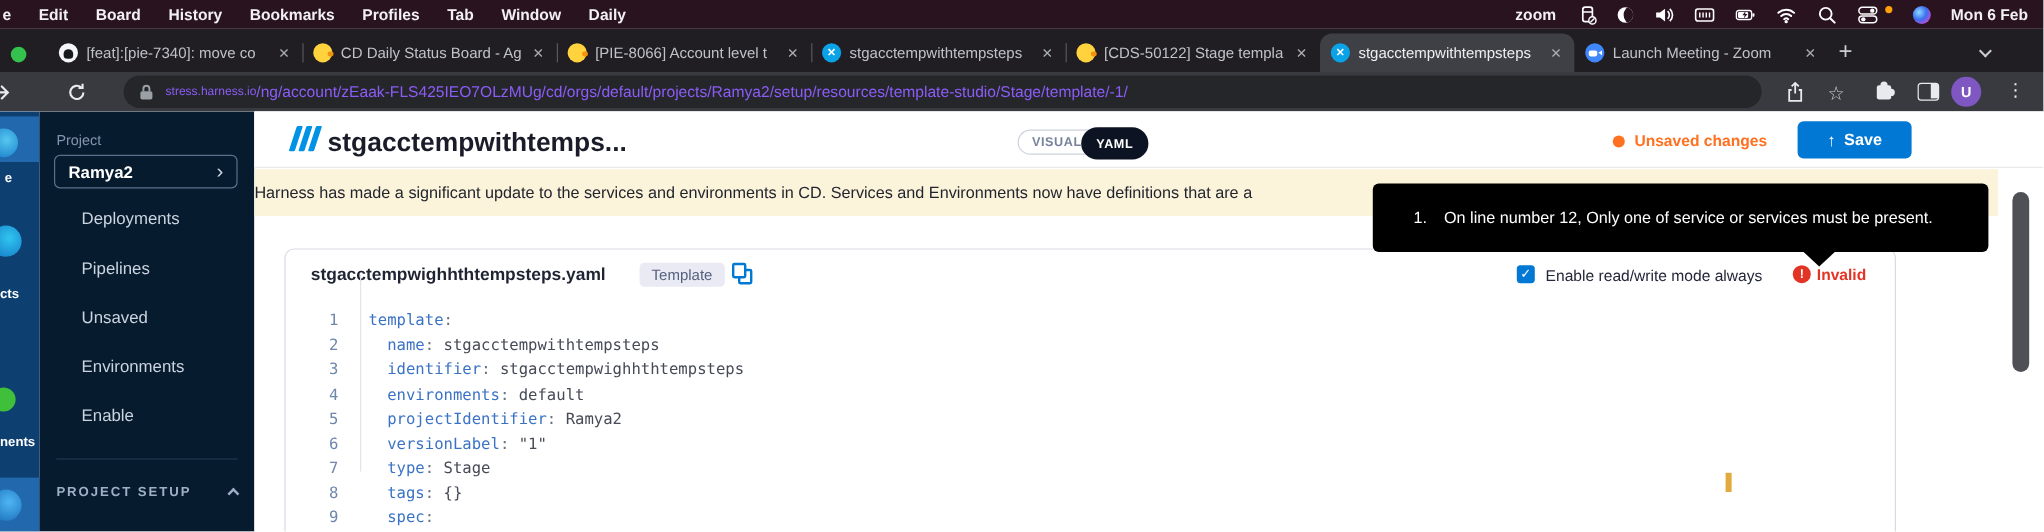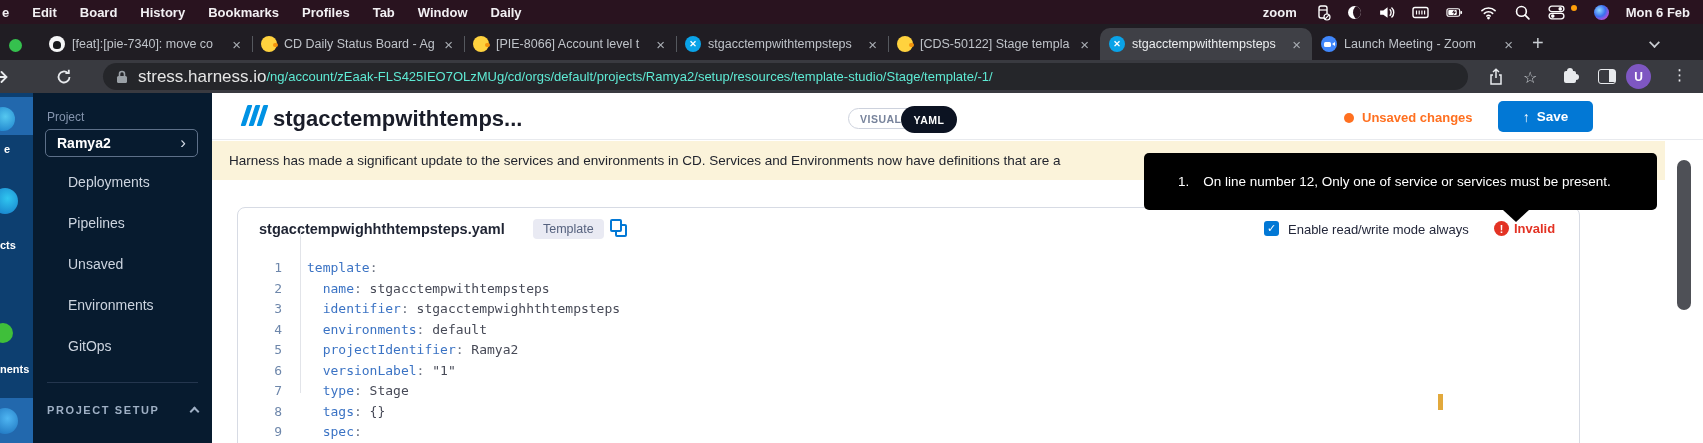--- a/index.html
+++ b/index.html
@@ -46,22 +46,22 @@
 
   
   .toolbar { position:absolute; left:0; top:60px; width:1703px; height:33px; background:#393a40; }
   .tb-ico { position:absolute; top:8px; width:18px; height:18px; }
   .tb-ico svg { width:18px; height:18px; }
   .fwd { left:-8px; }
   .reload { left:55px; }
   .urlpill { position:absolute; left:103px; top:3px; width:1365px; height:27px; background:#25262a;
              border-radius:14px; display:flex; align-items:center; padding:0 13px; overflow:hidden; }
   .lock { width:12px; height:14px; margin-right:10px; flex:0 0 auto; }
-  .url-domain { color:#e5e5e5; font-size:17px; white-space:nowrap; }
-  .url-path { color:#5eead4; font-size:13px; white-space:nowrap; }
+  .url-domain { color:#8b5cf6; font-size:10px; white-space:nowrap; }
+  .url-path { color:#8b5cf6; font-size:13px; white-space:nowrap; }
   .share { left:1487px; } .star { left:1523px; font-size:16px; color:#c9cdd2; }
   .puzzle { position:absolute; left:1564px; top:11px; width:12px; height:12px; background:#e8eaed; border-radius:2px; }
   .puzzle::before { content:""; position:absolute; left:3px; top:-3px; width:6px; height:6px; border-radius:50%; background:#e8eaed; }
   .puzzle::after { content:""; position:absolute; right:-3px; top:3px; width:6px; height:6px; border-radius:50%; background:#e8eaed; }
   .panel-ico { position:absolute; left:1598px; top:9px; width:18px; height:15px; border:1.5px solid #e8eaed; border-radius:3px; }
   .panel-ico::after { content:""; position:absolute; right:0; top:0; width:6px; height:12px; background:#e8eaed; }
   .avatar { position:absolute; left:1626px; top:4px; width:25px; height:25px; border-radius:50%; background:#7e57c2;
             color:#fff; font-size:12px; font-weight:700; display:flex; align-items:center; justify-content:center; }
   .kebab { position:absolute; left:1672px; top:6px; color:#e8eaed; font-size:15px; }
 
@@ -108,21 +108,21 @@
               color:#fff; font-size:10.5px; font-weight:700; letter-spacing:.5px;
               display:flex; align-items:center; justify-content:center; }
   .unsaved { position:absolute; left:1132px; top:17px; display:flex; align-items:center; gap:8px;
              color:#ff7020; font-size:13px; font-weight:700; }
   .unsaved-dot { width:10px; height:10px; border-radius:50%; background:#ff7020; }
   .save-btn { position:absolute; left:1286px; top:8px; width:95px; height:31px; background:#0278d5; border-radius:5px;
               color:#fff; font-size:13.5px; font-weight:700; display:flex; align-items:center; justify-content:center; gap:7px; }
   .save-arrow { font-size:14px; font-weight:400; }
 
   .banner { position:absolute; left:0; top:48px; width:1453px; height:39px; background:#fbf3da;
-            display:flex; align-items:center; padding-left:17px; overflow:hidden; }
+            display:flex; align-items:center; overflow:hidden; }
   .banner-text { font-size:13.5px; color:#22252e; white-space:nowrap; }
 
   .card { position:absolute; left:25px; top:114px; width:1343px; height:250px; background:#fff;
           border:1px solid #d7dbe4; border-radius:8px; }
   .cardhead { position:absolute; left:0; top:0; width:100%; height:44px; }
   .filename { position:absolute; left:21px; top:13px; font-size:14.5px; font-weight:700; color:#1f2433; }
   .badge { position:absolute; left:295px; top:11px; background:#e9eaf3; border-radius:4px; padding:3px 10px;
            font-size:12.5px; color:#55617e; }
   .copy-icon { position:absolute; left:372px; top:11px; width:17px; height:18px; }
   .copy-back { position:absolute; right:0; bottom:0; width:12px; height:13px; border:2px solid #0278d5; border-radius:2px; }
@@ -317,21 +317,21 @@
   <div class="sidebar">
     <span class="proj-label">Project</span>
     <div class="proj-box">
       <span>Ramya2</span>
       <span class="proj-chevron">›</span>
     </div>
     <span class="nav-item" style="top:81px">Deployments</span>
     <span class="nav-item" style="top:122px">Pipelines</span>
     <span class="nav-item" style="top:163px">Unsaved</span>
     <span class="nav-item" style="top:204px">Environments</span>
-    <span class="nav-item" style="top:245px">GitOps</span>
+    <span class="nav-item" style="top:245px">Enable</span>
     <div class="sb-divider"></div>
     <div class="setup-row">
       <span class="setup-label">PROJECT SETUP</span>
       <span class="chev-up"></span>
     </div>
   </div>
 
   <div class="main">
 
     <div class="pagehead">

